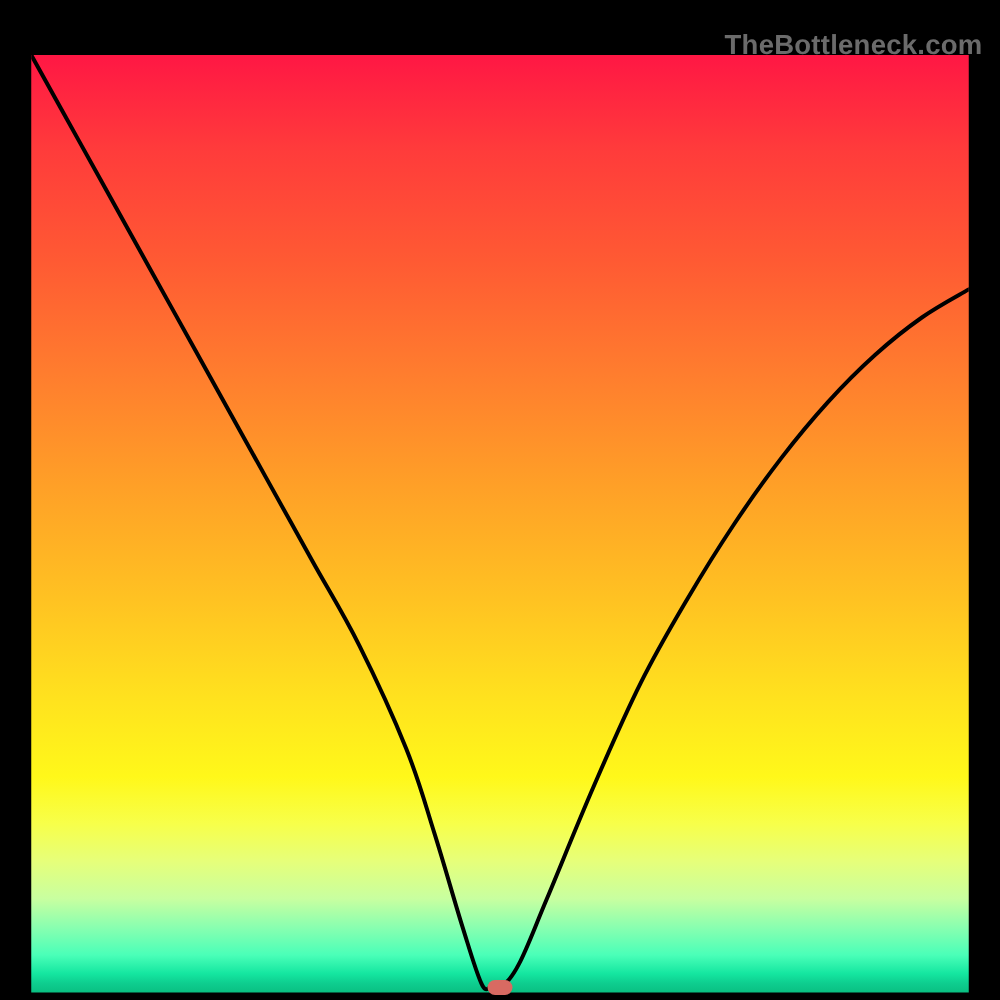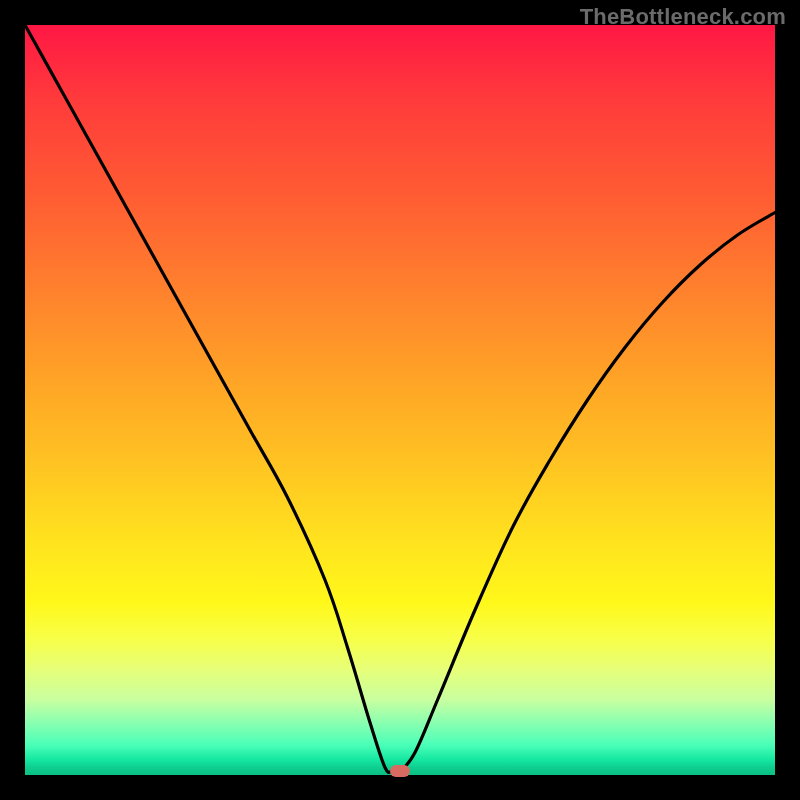--- a/index.html
+++ b/index.html
@@ -9,20 +9,21 @@
     height: 800px;
     background: #000;
     overflow: hidden;
     font-family: Arial, Helvetica, sans-serif;
   }
   .frame {
     position: relative;
     width: 800px;
     height: 596px;
     background: #000;
+    margin-top: 19px;
   }
   .watermark {
     position: absolute;
     top: 4px;
     right: 14px;
     color: #6b6b6b;
     font-size: 22px;
     font-weight: 600;
     letter-spacing: 0.2px;
     z-index: 5;

